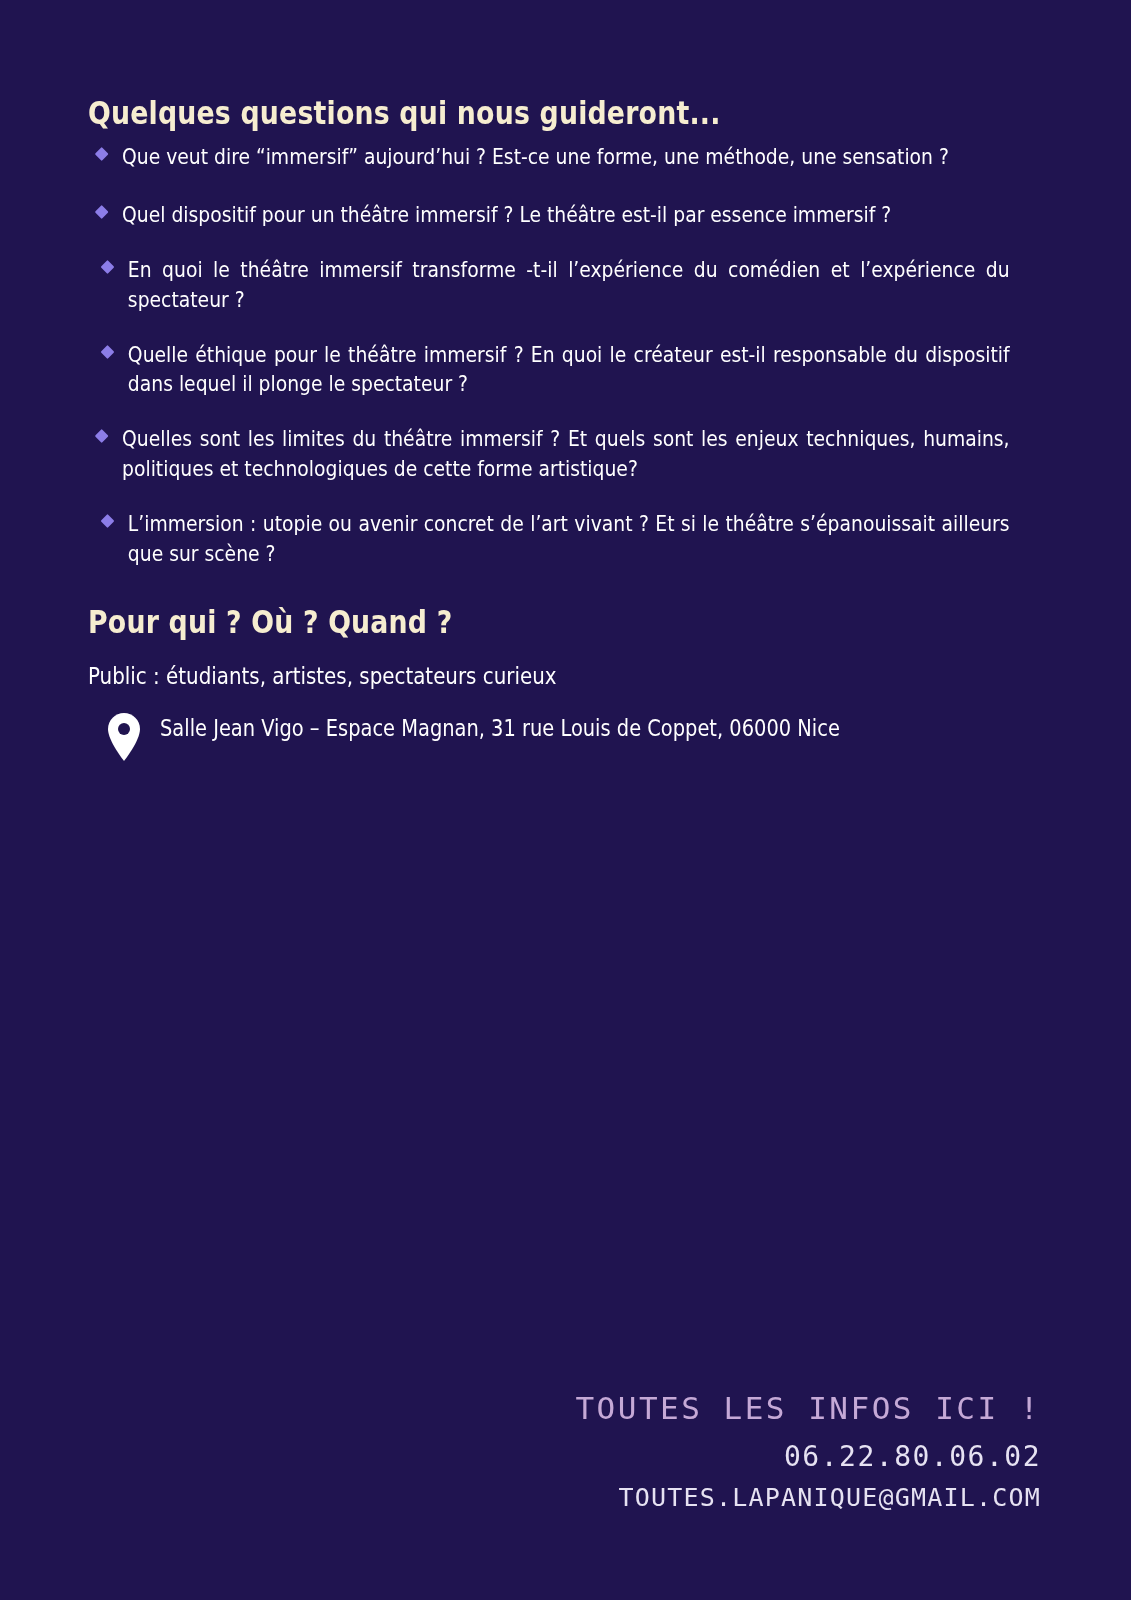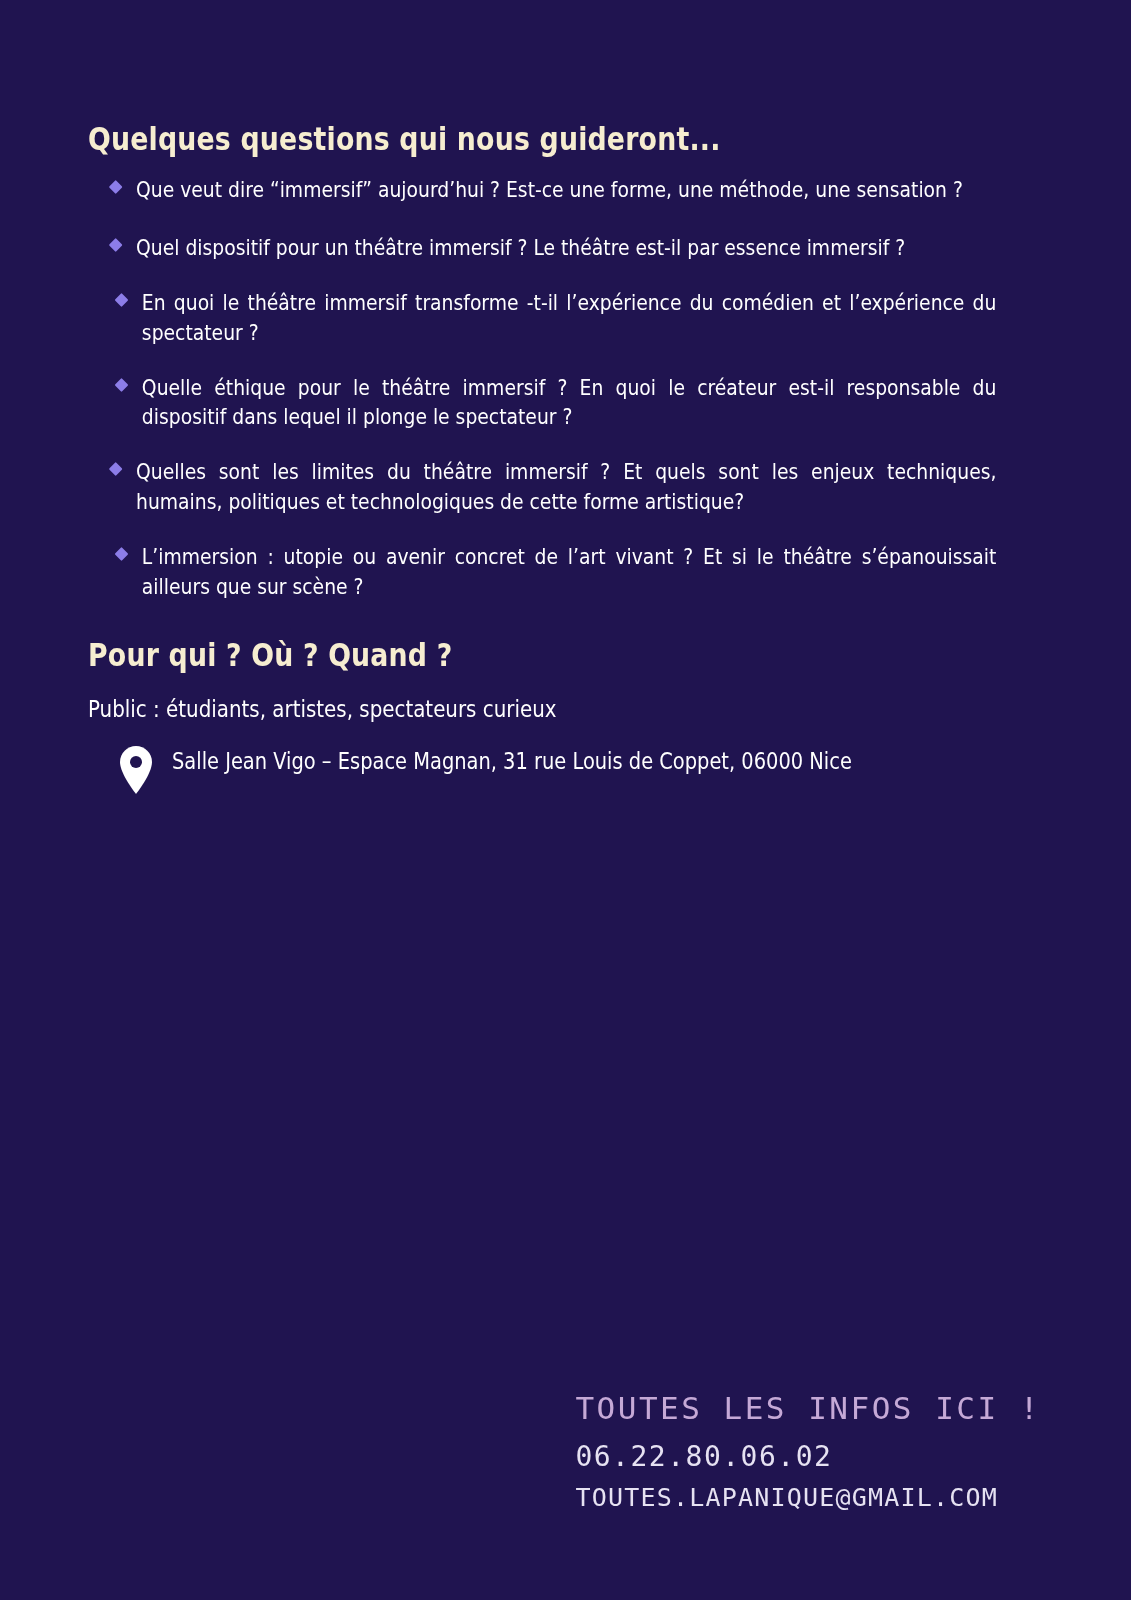--- a/index.html
+++ b/index.html
@@ -11,42 +11,42 @@
     height: 1600px;
     background: #201450;
     font-family: "Liberation Sans", sans-serif;
     color: #ffffff;
     overflow: hidden;
     position: relative;
   }
   .page {
     position: absolute;
     inset: 0;
-    padding: 120px 90px 0 88px;
+    padding: 94px 90px 0 88px;
     box-sizing: border-box;
   }
   
   .section-title {
     font-family: "DejaVu Sans Condensed", "Liberation Sans Narrow", "Liberation Sans", sans-serif;
     font-weight: bold;
     font-size: 32px;
     letter-spacing: 0.2px;
     color: #f6edd0;
     margin: 0 0 10px 0;
     transform: scaleX(0.93);
     transform-origin: left center;
   }
   .section-title.second {
     margin-top: 34px;
     margin-bottom: 22px;
   }
   
   .q-list {
     list-style: none;
-    margin: 17px;
+    margin: 3px;
     padding: 0;
   }
   .q-item {
     position: relative;
     padding-left: 32px;
     margin-bottom: 25px;
     font-size: 21.5px;
     line-height: 1.39;
     color: #ffffff;
     text-align: justify;
@@ -71,21 +71,21 @@
   .public-line {
     font-size: 23px;
     color: #ffffff;
     margin: 0 0 22px 0;
     font-family: "DejaVu Sans Condensed", "Liberation Sans Narrow", "Liberation Sans", sans-serif;
     transform: scaleX(0.96);
     transform-origin: left center;
   }
   
   .info-list {
-    margin: 12px;
+    margin: 0;
     padding: 0;
     list-style: none;
   }
   .info-row {
     display: flex;
     align-items: flex-start;
     margin-bottom: 22px;
   }
   .info-icon {
     width: 72px;
@@ -105,20 +105,21 @@
     padding-top: 3px;
   }
   .row-venue .info-icon { padding-top: 0; }
   .row-masks .info-icon { padding-top: 0; }
   .row-mic .info-icon { padding-top: 0; }
   
   .footer {
     position: absolute;
     right: 90px;
     bottom: 88px;
+    text-align: right;
   }
   .footer-head {
     font-family: "DejaVu Sans Mono", "Liberation Mono", monospace;
     font-size: 31px;
     letter-spacing: 2.5px;
     color: #c5a9d6;
     margin-bottom: 14px;
   }
   .footer-phone {
     font-family: "DejaVu Sans Mono", "Liberation Mono", monospace;

